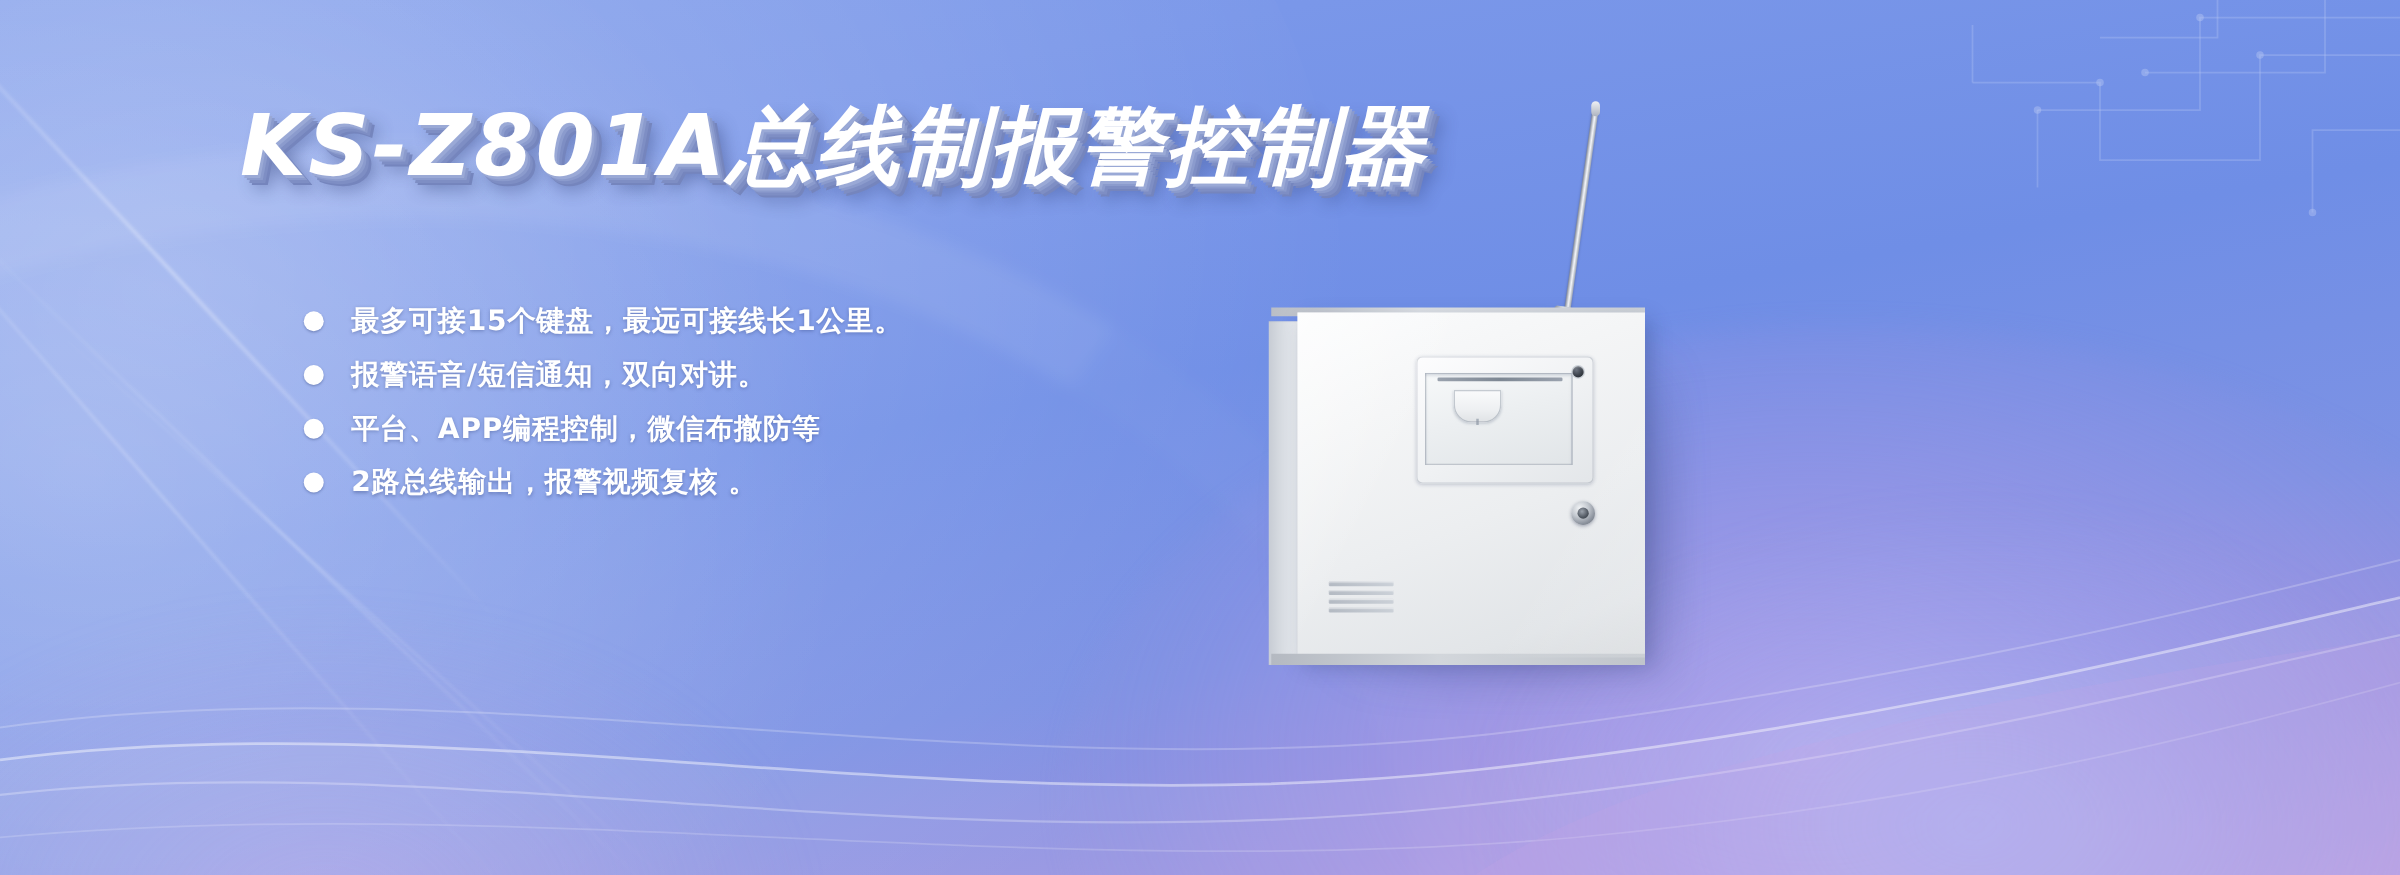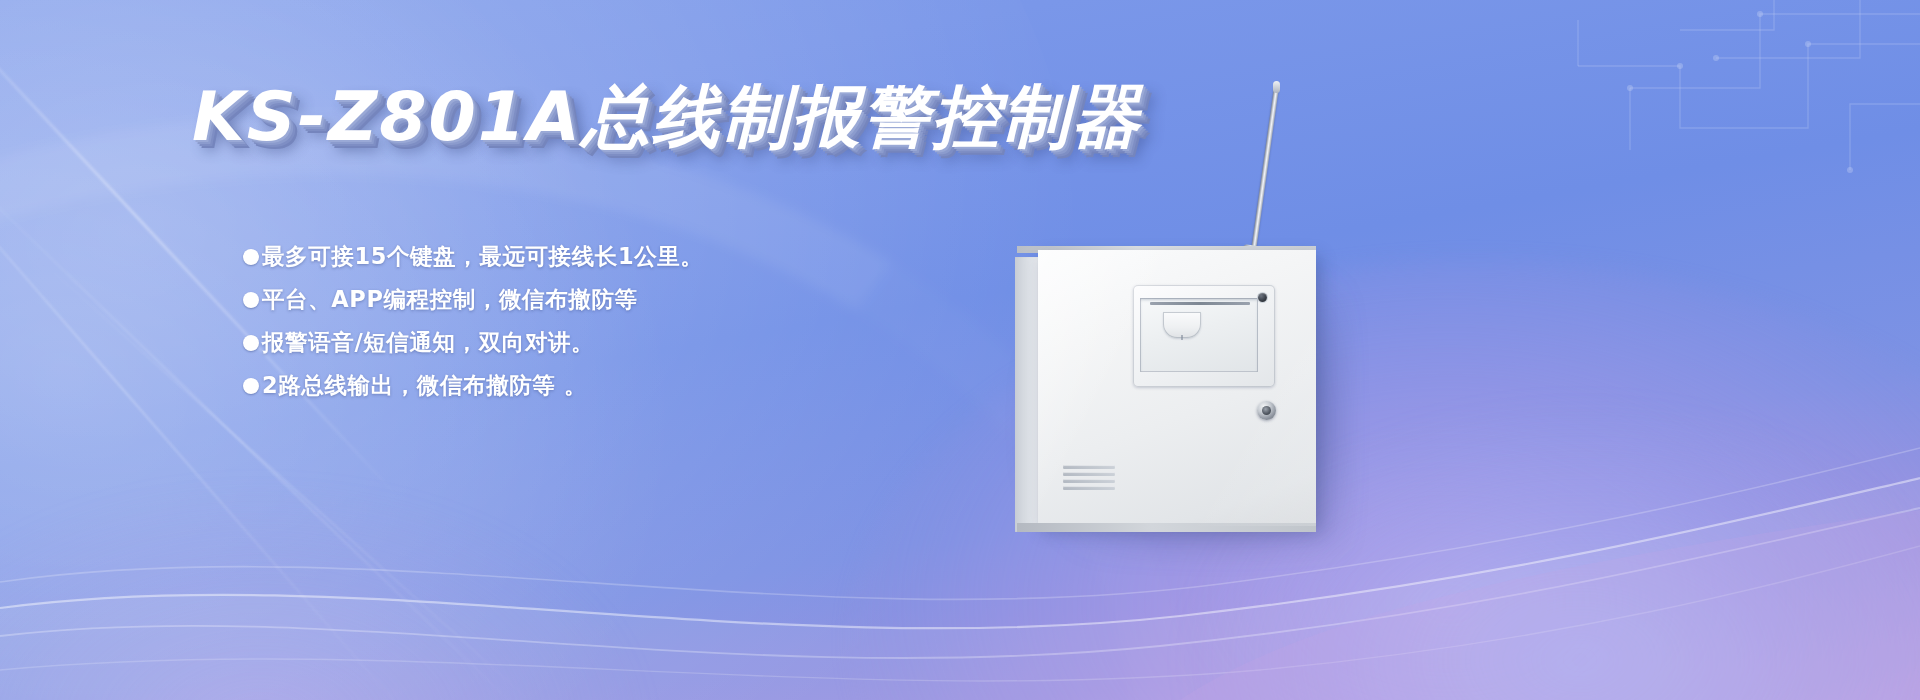--- a/index.html
+++ b/index.html
@@ -124,20 +124,21 @@
     position: absolute;
     left: 243px; top: 235px;
     width: 760px;
   }
   .feature-row {
     display: flex;
     align-items: center;
     height: 43px;
     margin-bottom: 0px;
     white-space: nowrap;
+    gap: 19px;
   }
   .bullet-dot {
     width: 16px; height: 16px;
     border-radius: 50%;
     background: #ffffff;
     flex: 0 0 auto;
     margin-right: 3px;
     box-shadow: 0 1px 2px rgba(30,45,100,0.35);
   }
   .feature-text {
@@ -350,31 +351,31 @@
 
   <div class="features">
 
     <div class="feature-row">
       <span class="bullet-dot"></span>
       <span class="feature-text">最多可接15个键盘，最远可接线长1公里。</span>
     </div>
 
     <div class="feature-row">
       <span class="bullet-dot"></span>
-      <span class="feature-text">平台、APP编程控制，微信布撤防等</span>
+      <span class="feature-text">报警语音/短信通知，双向对讲。</span>
     </div>
 
     <div class="feature-row">
       <span class="bullet-dot"></span>
-      <span class="feature-text">报警语音/短信通知，双向对讲。</span>
+      <span class="feature-text">平台、APP编程控制，微信布撤防等</span>
     </div>
 
     <div class="feature-row">
       <span class="bullet-dot"></span>
-      <span class="feature-text">2路总线输出，微信布撤防等 。</span>
+      <span class="feature-text">2路总线输出，报警视频复核 。</span>
     </div>
 
 
   </div>
 
   <div id="device">
     <div class="box-shadow-cast"></div>
 
     <div class="antenna"></div>
     <div class="antenna-tip"></div>

